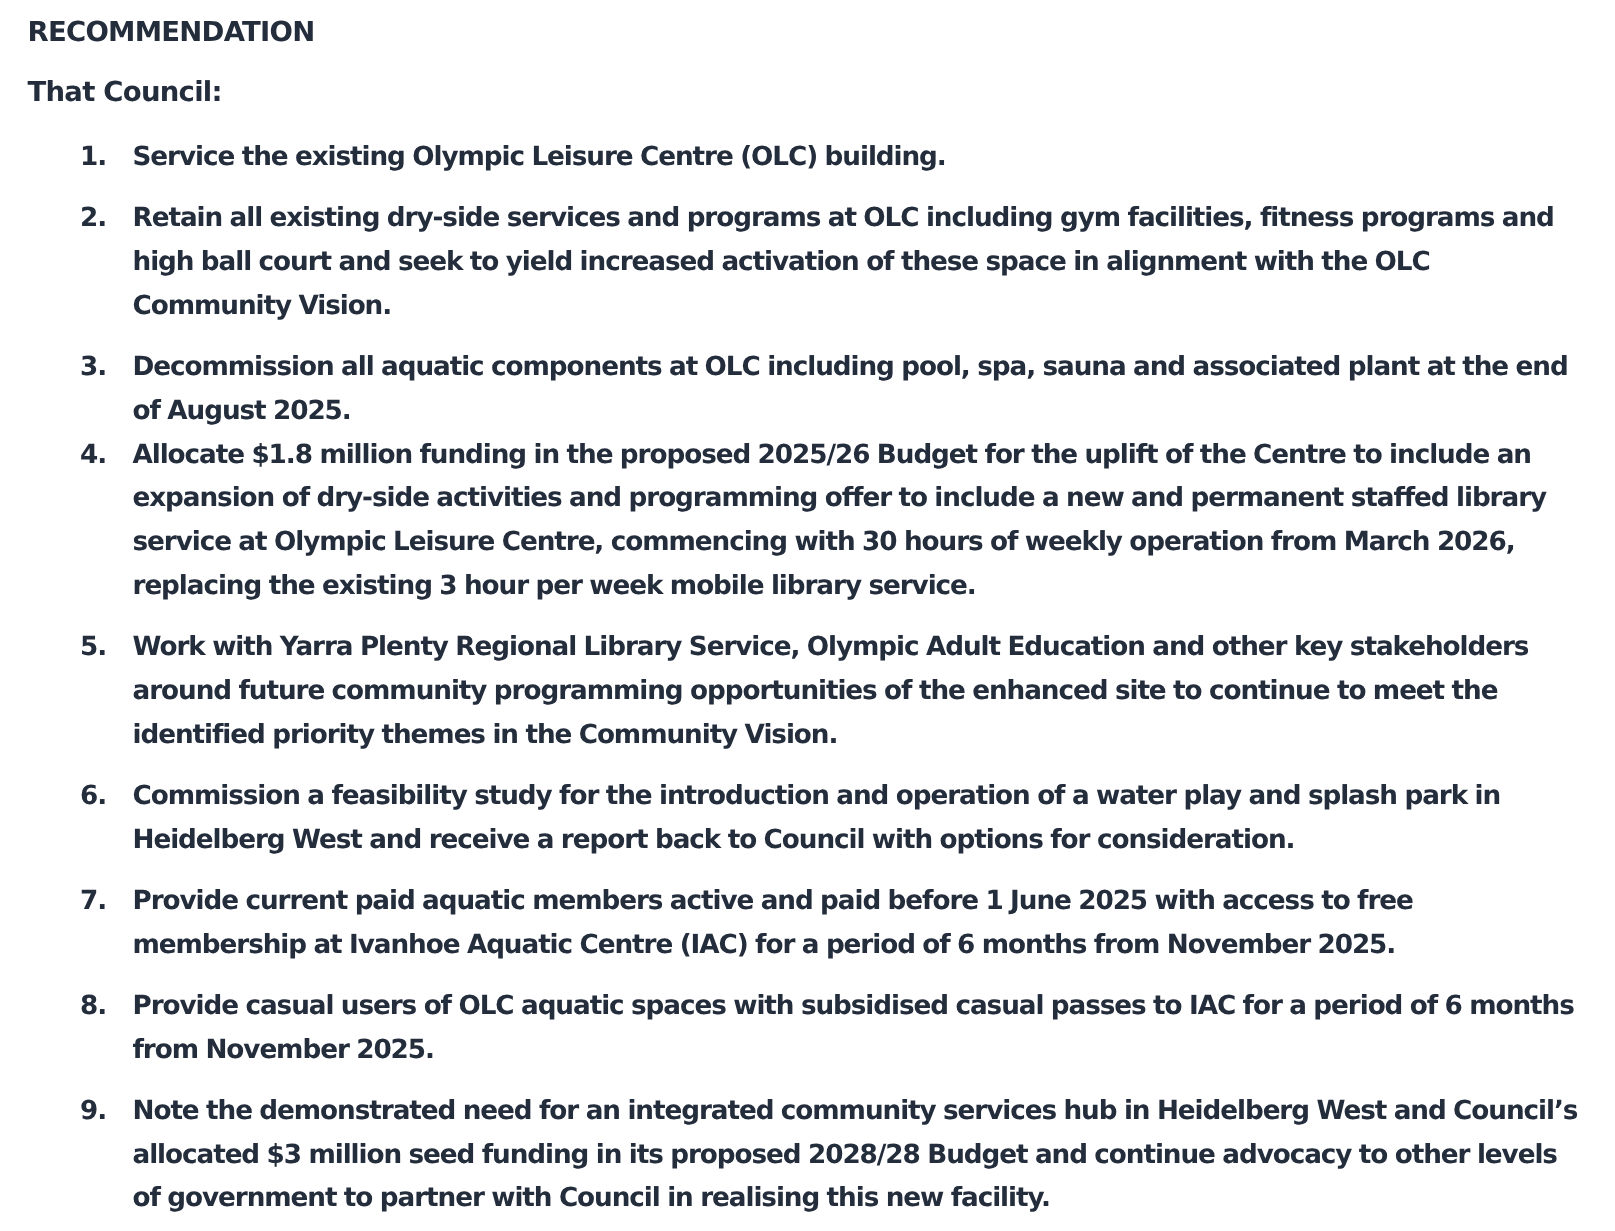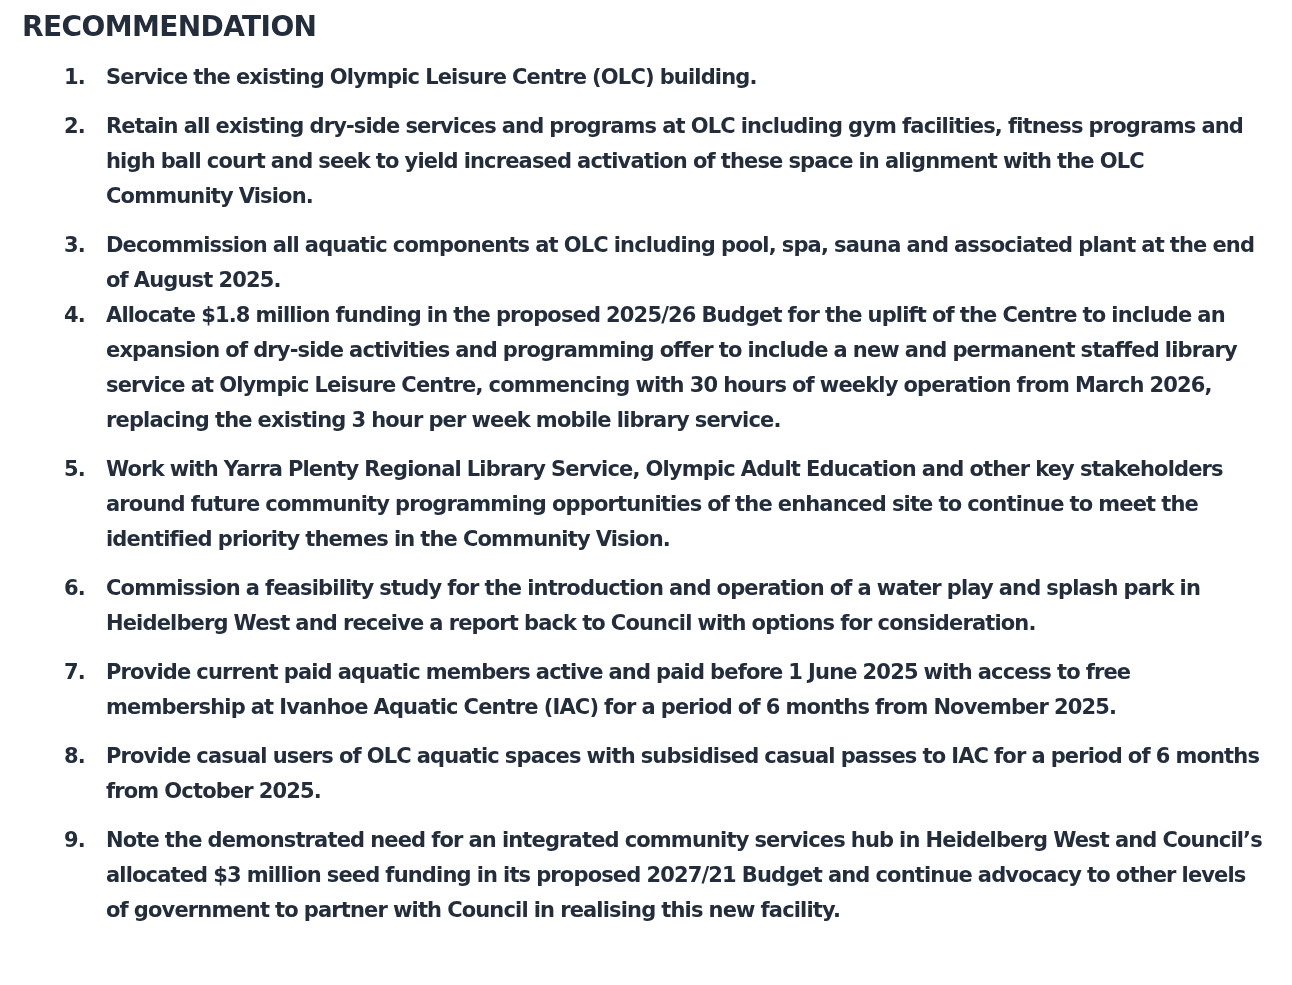--- a/index.html
+++ b/index.html
@@ -13,21 +13,21 @@
       overflow: hidden;
       font-family: "DejaVu Sans", "Liberation Sans", sans-serif;
       color: #242d3c;
       font-weight: bold;
     }
     .page {
       position: relative;
       padding: 12px 0 0 22px;
     }
     .heading {
-      font-size: 28px;
+      font-size: 22px;
       letter-spacing: -0.6px;
       line-height: 30px;
       margin: 0 0 18px 0;
     }
     .intro {
       font-size: 22px;
       letter-spacing: -0.6px;
       line-height: 30px;
       margin: 0 0 18px 0;
     }
@@ -54,20 +54,21 @@
     }
     .text {
       width: 1160px;
     }
   </style>
 </head>
 <body>
 
 <div class="page">
   <div class="heading">RECOMMENDATION</div>
+  <div class="intro">That Council:</div>
   <ol class="recs">
     <li>
       <span class="num">1.</span>
       <span class="text">Service the existing Olympic Leisure Centre (OLC) building.</span>
     </li>
     <li>
       <span class="num">2.</span>
       <span class="text">Retain all existing dry-side services and programs at OLC including gym facilities, fitness programs and high ball court and seek to yield increased activation of these space in alignment with the OLC Community Vision.</span>
     </li>
     <li class="tight">
@@ -85,20 +86,20 @@
     <li>
       <span class="num">6.</span>
       <span class="text">Commission a feasibility study for the introduction and operation of a water play and splash park in Heidelberg West and receive a report back to Council with options for consideration.</span>
     </li>
     <li>
       <span class="num">7.</span>
       <span class="text">Provide current paid aquatic members active and paid before 1 June 2025 with access to free membership at Ivanhoe Aquatic Centre (IAC) for a period of 6 months from November 2025.</span>
     </li>
     <li>
       <span class="num">8.</span>
-      <span class="text">Provide casual users of OLC aquatic spaces with subsidised casual passes to IAC for a period of 6 months from October 2025.</span>
+      <span class="text">Provide casual users of OLC aquatic spaces with subsidised casual passes to IAC for a period of 6 months from November 2025.</span>
     </li>
     <li>
       <span class="num">9.</span>
-      <span class="text">Note the demonstrated need for an integrated community services hub in Heidelberg West and Council’s allocated $3 million seed funding in its proposed 2027/21 Budget and continue advocacy to other levels of government to partner with Council in realising this new facility.</span>
+      <span class="text">Note the demonstrated need for an integrated community services hub in Heidelberg West and Council’s allocated $3 million seed funding in its proposed 2028/28 Budget and continue advocacy to other levels of government to partner with Council in realising this new facility.</span>
     </li>
   </ol>
 </div>
 
 </body></html>

